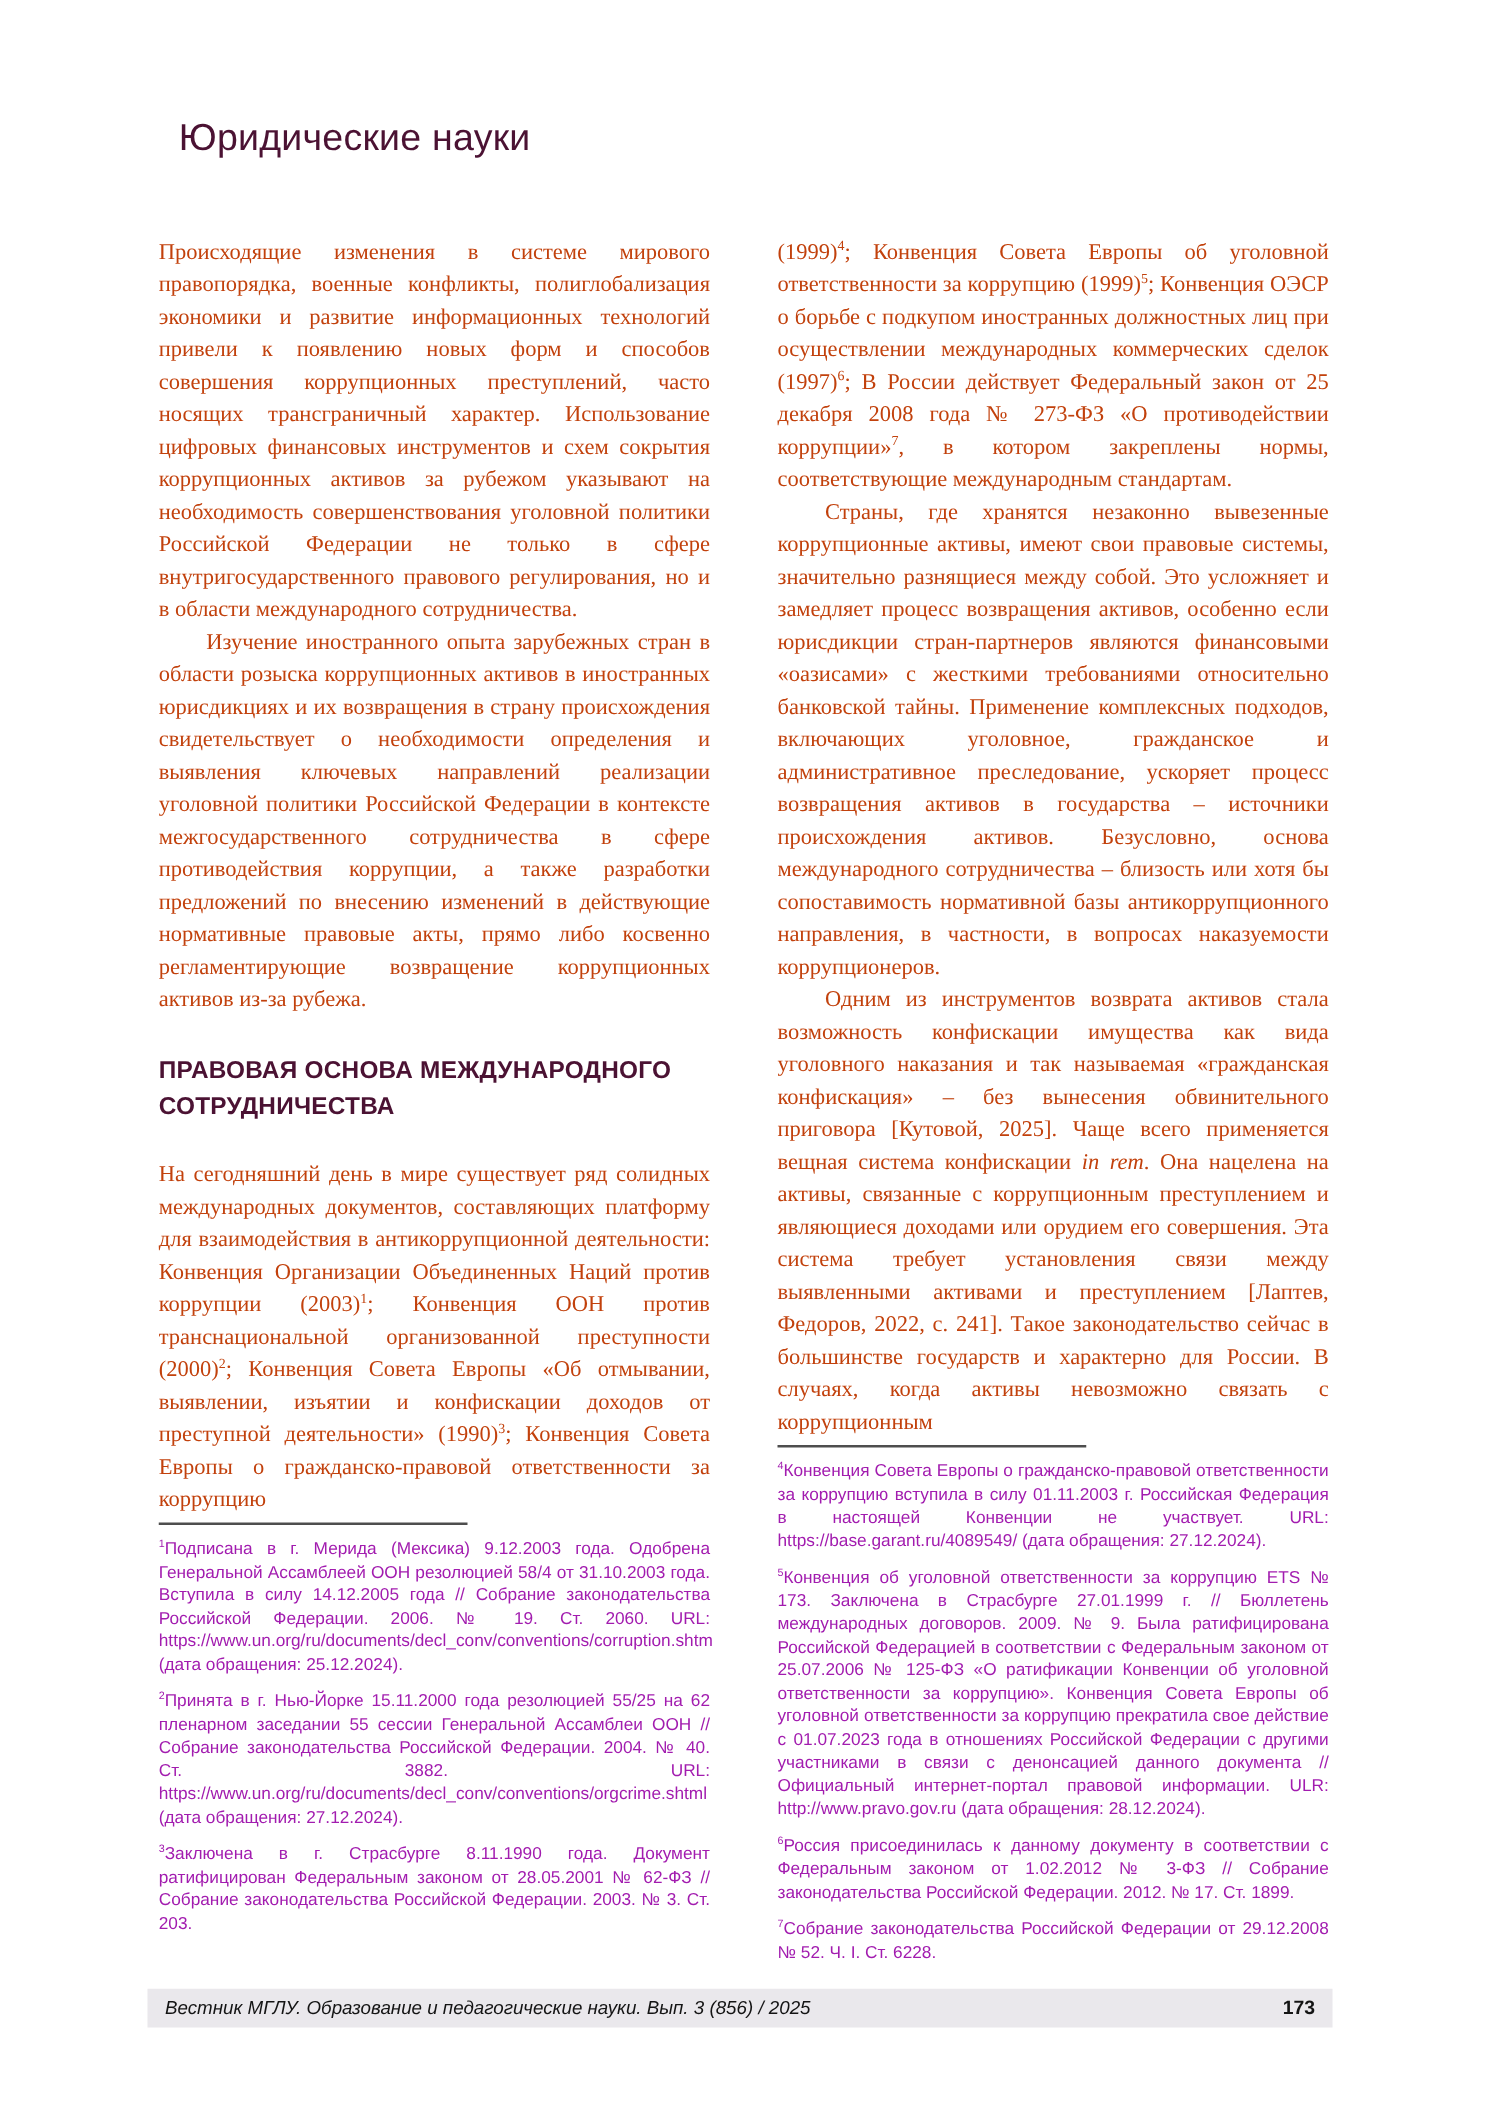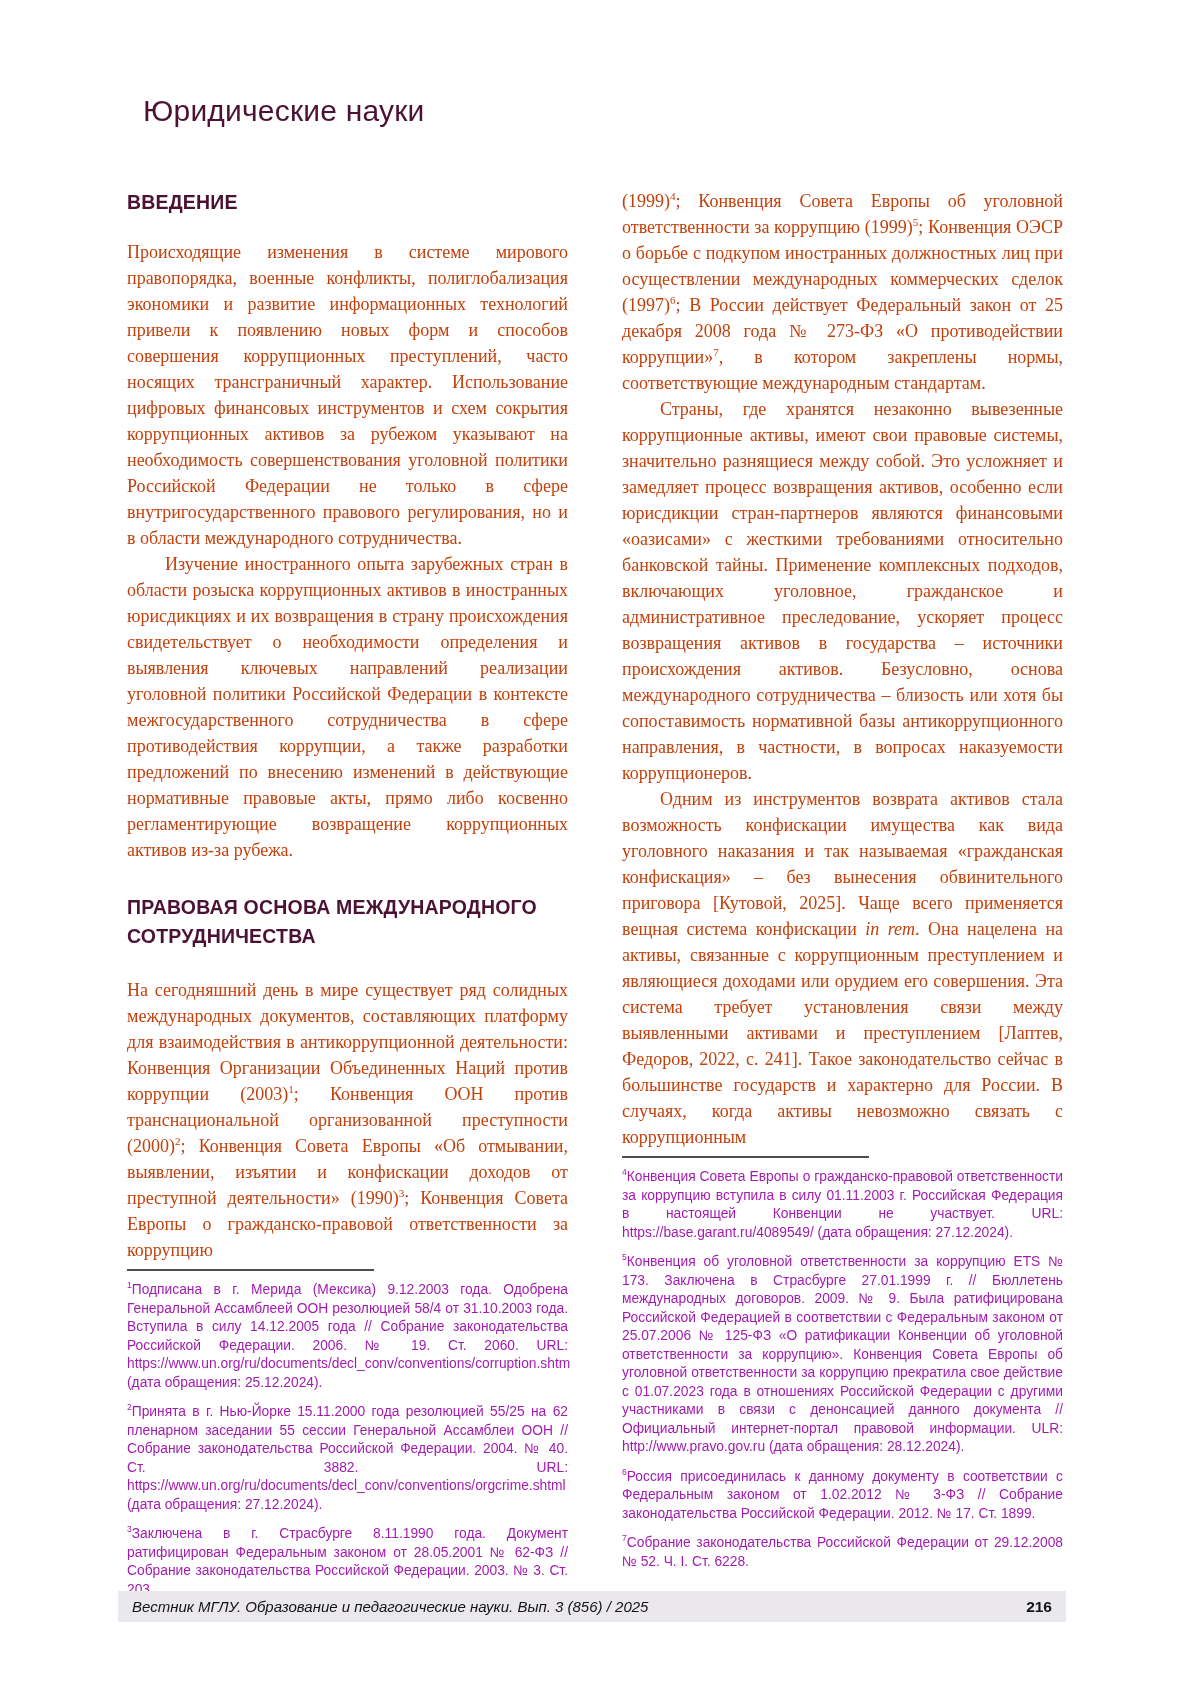--- a/index.html
+++ b/index.html
@@ -68,21 +68,20 @@
 </head>
 <body>
 
 <div class="page">
 
   <h1 class="section-title">Юридические науки</h1>
 
   <div class="columns">
 
     <div class="col">
-      <h2 class="col-heading">ВВЕДЕНИЕ</h2>
       <div>
           <p class="para">Происходящие изменения в системе мирового правопорядка, военные конфликты, полиглобализация экономики и развитие информационных технологий привели к появлению новых форм и способов совершения коррупционных преступлений, часто носящих трансграничный характер. Использование цифровых финансовых инструментов и схем сокрытия коррупционных активов за рубежом указывают на необходимость совершенствования уголовной политики Российской Федерации не только в сфере внутригосударственного правового регулирования, но и в области международного сотрудничества.</p>
           <p class="para indent">Изучение иностранного опыта зарубежных стран в области розыска коррупционных активов в иностранных юрисдикциях и их возвращения в страну происхождения свидетельствует о необходимости определения и выявления ключевых направлений реализации уголовной политики Российской Федерации в контексте межгосударственного сотрудничества в сфере противодействия коррупции, а также разработки предложений по внесению изменений в действующие нормативные правовые акты, прямо либо косвенно регламентирующие возвращение коррупционных активов из-за рубежа.</p>
         </div>
       <h2 class="col-heading second">ПРАВОВАЯ ОСНОВА МЕЖДУНАРОДНОГО СОТРУДНИЧЕСТВА</h2>
       <div>
           <p class="para">На сегодняшний день в мире существует ряд солидных международных документов, составляющих платформу для взаимодействия в антикоррупционной деятельности: Конвенция Организации Объединенных Наций против коррупции (2003)<sup>1</sup>; Конвенция ООН против транснациональной организованной преступности (2000)<sup>2</sup>; Конвенция Совета Европы «Об отмывании, выявлении, изъятии и конфискации доходов от преступной деятельности» (1990)<sup>3</sup>; Конвенция Совета Европы о гражданско-правовой ответственности за коррупцию</p>
         </div>
       <div class="footnotes">
         <hr class="footnote-separator">
@@ -108,16 +107,16 @@
             <p class="footnote"><sup>6</sup>Россия присоединилась к данному документу в соответствии с Федеральным законом от 1.02.2012 № 3-ФЗ // Собрание законодательства Российской Федерации. 2012. № 17. Ст. 1899.</p>
             <p class="footnote"><sup>7</sup>Собрание законодательства Российской Федерации от 29.12.2008 № 52. Ч. I. Ст. 6228.</p>
           </div>
       </div>
     </div>
 
   </div>
 
   <div class="page-footer">
     <span class="journal-citation">Вестник МГЛУ. Образование и педагогические науки. Вып. 3 (856) / 2025</span>
-    <span class="page-number">216</span>
+    <span class="page-number">173</span>
   </div>
 
 </div>
 
 </body></html>

